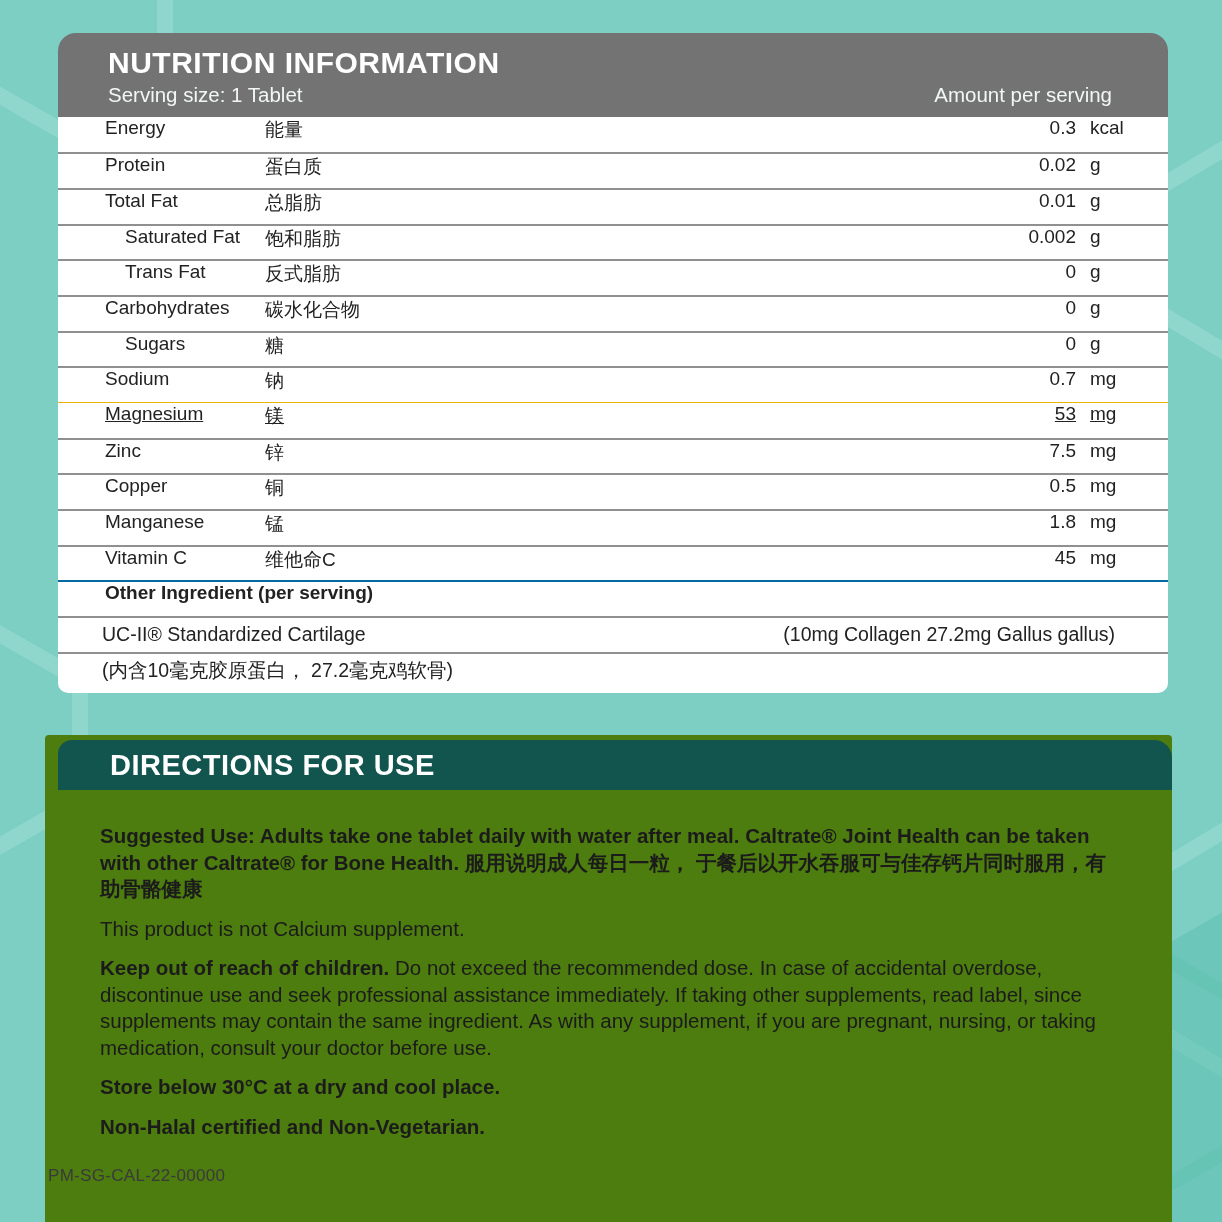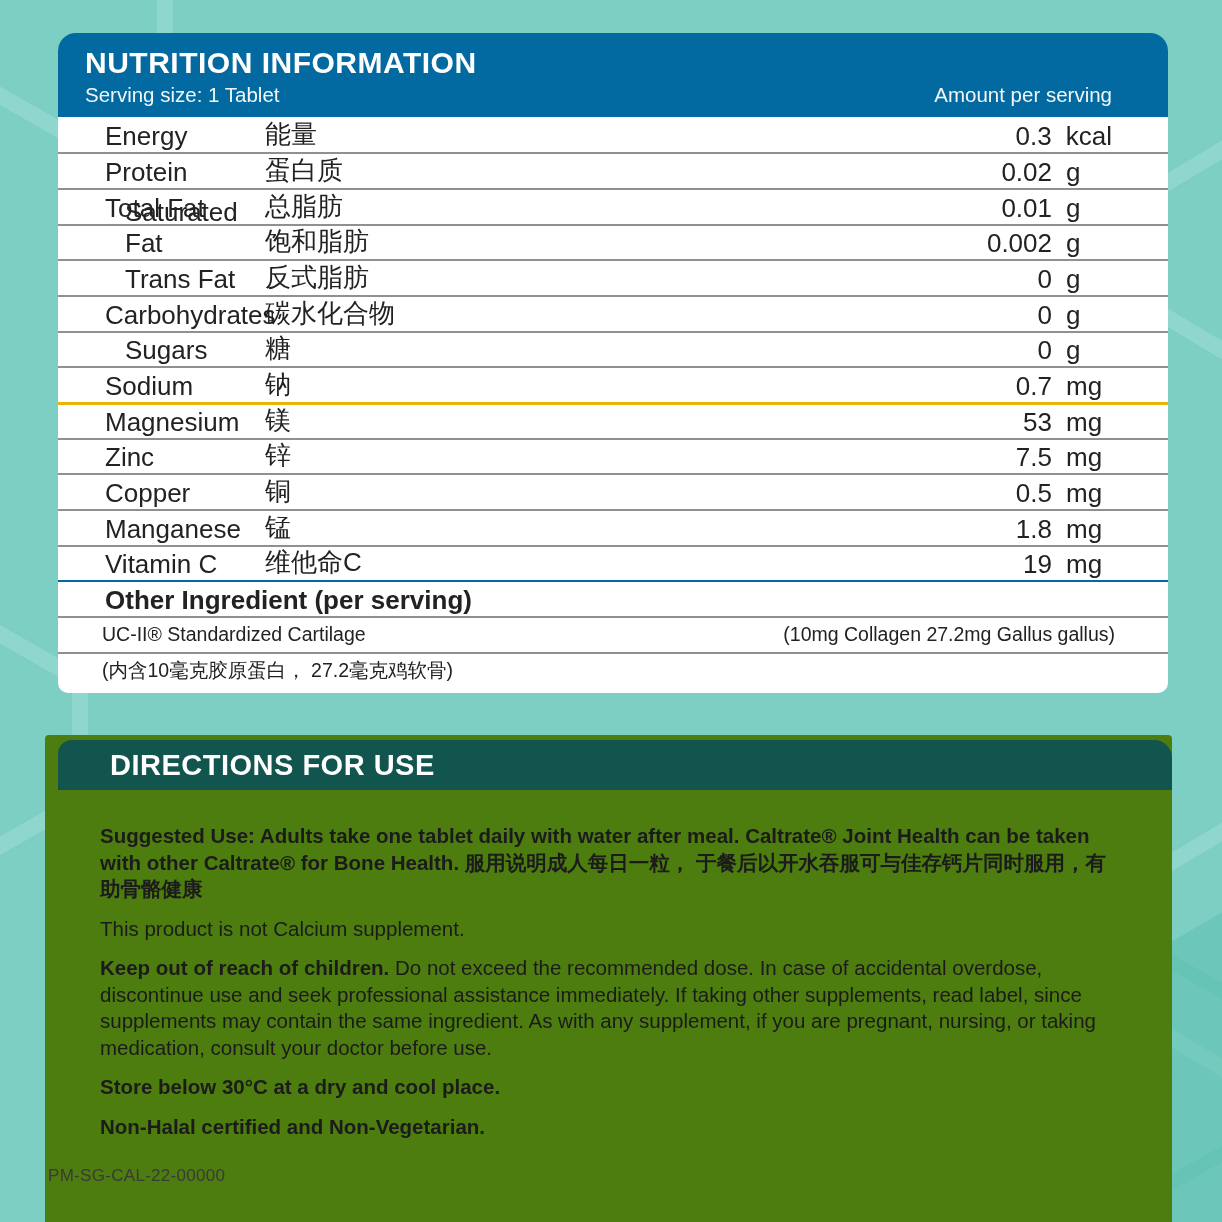--- a/index.html
+++ b/index.html
@@ -8,36 +8,36 @@
     background:#7CCFC2;
     font-family:"Liberation Sans","DejaVu Sans",sans-serif;
     color:#1e1e1e;
   }
   .bg-pattern{position:absolute;inset:0;z-index:0;}
   .card{position:absolute;z-index:1;}
 
   
   .nutri-card{left:58px;top:33px;width:1110px;}
   .nutri-header{
-    background:#0369a1;border-radius:18px 18px 0 0;
-    padding:13px 56px 10px 27px;color:#fff;
+    background:#737373;border-radius:18px 18px 0 0;
+    padding:13px 56px 10px 50px;color:#fff;
   }
   .nutri-title{font-size:30px;font-weight:700;letter-spacing:.5px;line-height:1.15;}
   .nutri-subrow{display:flex;justify-content:space-between;align-items:baseline;margin-top:2px;}
   .nutri-serving,.nutri-amount{font-size:20.5px;font-weight:400;color:#f2f7f6;}
   .nutri-table{
     background:#fff;border-radius:0 0 10px 10px;
     padding-bottom:5px;overflow:hidden;
   }
   .nrow{
-    display:flex;align-items:flex-end;height:35.7px;box-sizing:border-box;
-    padding-left:47px;padding-right:56px;font-size:26px;color:#222;
+    display:flex;align-items:flex-start;height:35.7px;box-sizing:border-box;
+    padding-left:47px;padding-right:32px;font-size:19px;color:#222;
   }
   .nrow + .nrow{border-top:2px solid #909090;}
-  .nrow.thick{border-top:3px solid #eab308;}
+  .nrow.thick{border-top:1px solid #eab308;text-decoration:underline;}
   .nname{width:160px;flex:0 0 auto;}
   .indent .nname{padding-left:20px;width:140px;}
   .nzh{flex:0 0 auto;}
   .nval{flex:1 1 auto;text-align:right;}
   .nunit{flex:0 0 46px;margin-left:14px;}
   .nrow.heading{font-weight:700;border-top:2px solid #0369a1;}
   .orow{
     display:flex;align-items:center;height:35.7px;box-sizing:border-box;
     padding-left:44px;padding-right:53px;font-size:19.5px;border-top:2px solid #909090;color:#222;gap:47px;
   }
@@ -178,21 +178,21 @@
   <div class="nrow">
     <span class="nname">Manganese</span>
     <span class="nzh">锰</span>
     <span class="nval">1.8</span>
     <span class="nunit">mg</span>
   </div>
 
   <div class="nrow">
     <span class="nname">Vitamin C</span>
     <span class="nzh">维他命C</span>
-    <span class="nval">19</span>
+    <span class="nval">45</span>
     <span class="nunit">mg</span>
   </div>
 </div>
     <div class="nrow heading">
       <span>Other Ingredient (per serving)</span>
     </div>
     <div id="other-rows">
   <div class="orow">
     <span class="oleft">UC-II® Standardized Cartilage</span>
     <span class="oright">(10mg Collagen 27.2mg Gallus gallus)</span>

